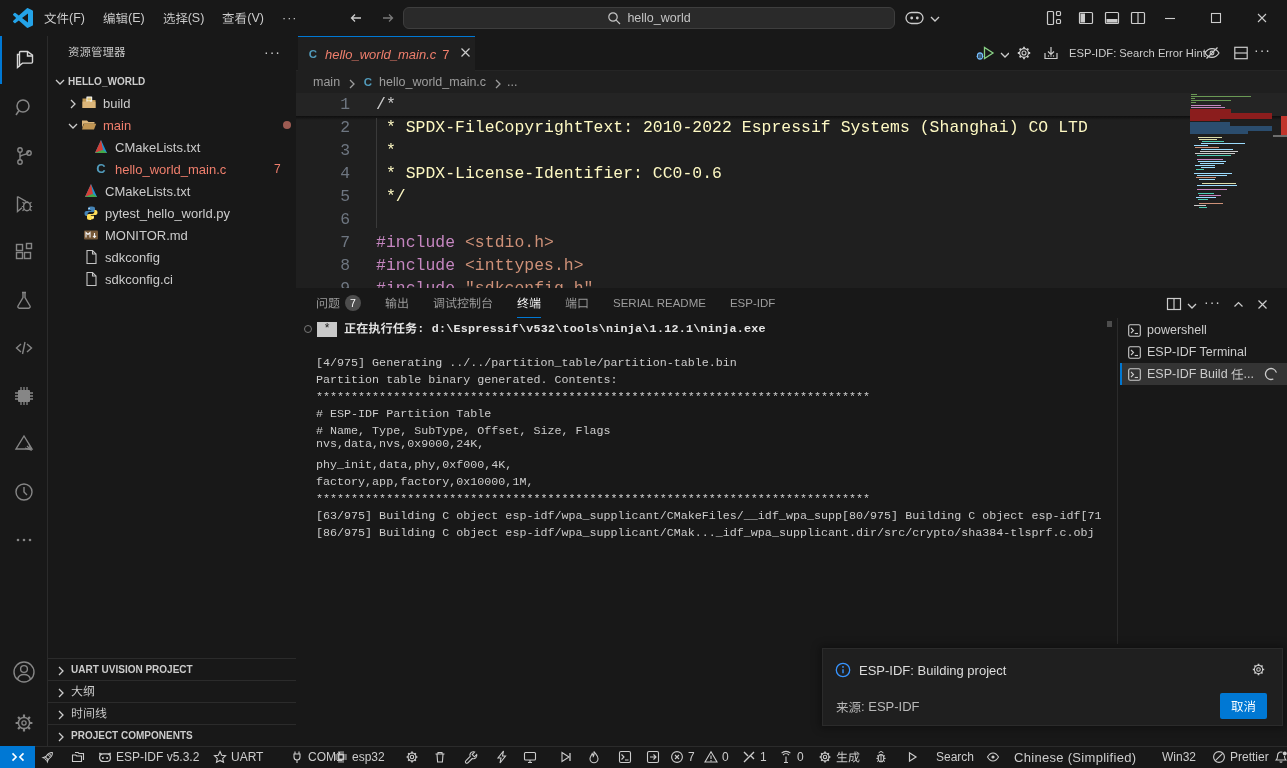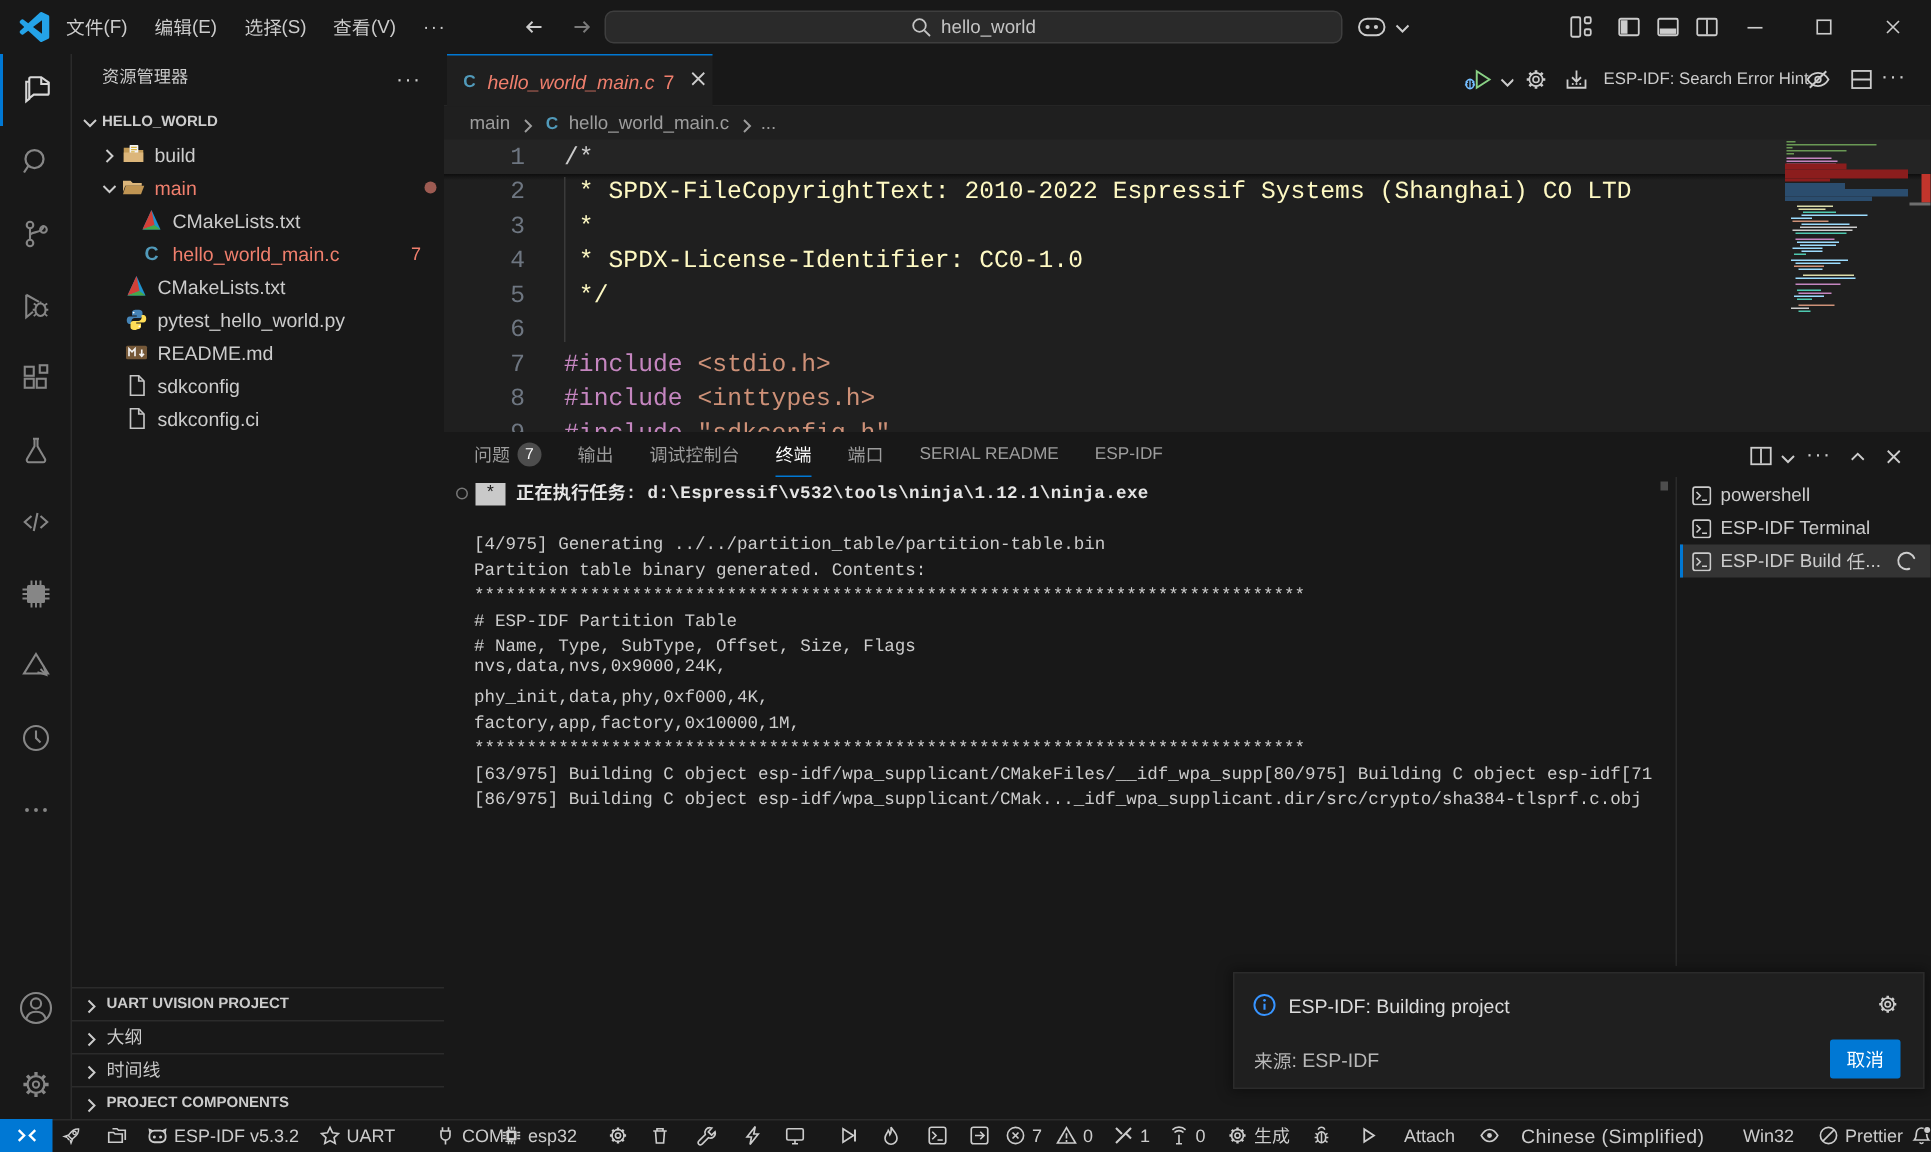--- a/index.html
+++ b/index.html
@@ -304,21 +304,21 @@
   </div>
 <div class="row" style="top:224px">
     <span style="margin-left:81px"></span>
     <span style="display:flex;margin-left:2px">
       <svg width="16" height="16" viewBox="0 0 16 16" fill="none">
         <rect x="1" y="3.5" width="14" height="9" rx="1" fill="#755838"></rect>
         <path d="M3 10.5v-5l2 2 2-2v5" stroke="#f3f3f3" stroke-width="1.1" fill="none"></path>
         <path d="M11.5 6v4M10 8.8l1.5 1.7L13 8.8" stroke="#f3f3f3" stroke-width="1.1" fill="none"></path>
       </svg>
     </span>
-    <span class="" style="margin-left:6px">README.md</span>
+    <span class="" style="margin-left:6px">MONITOR.md</span>
   </div>
 <div class="row" style="top:246px">
     <span style="margin-left:81px"></span>
     <span style="display:flex;margin-left:2px">
       <svg width="16" height="16" viewBox="0 0 16 16" fill="none">
         <path d="M4 1.5h5.5L13 5v9.5H4v-13Z" stroke="#c5c5c5" stroke-width="1.1"></path>
         <path d="M9.5 1.5V5H13" stroke="#c5c5c5" stroke-width="1.1"></path>
       </svg>
     </span>
     <span class="" style="margin-left:6px">sdkconfig</span>
@@ -440,21 +440,21 @@
 <div class="abs" style="left:296px;top:93px;width:991px;height:23px;background:#242424"></div>
 <div class="ln" style="left:296px;top:93px">1</div>
 <div class="cl" style="left:376px;top:93px"><span class="white">/*</span></div>
 <div class="abs" style="left:296px;top:116px;width:991px;height:4px;background:linear-gradient(#0e0e0e,rgba(14,14,14,0))"></div>
 <div class="abs" style="left:376px;top:118px;width:1px;height:110px;background:#3a3a3a"></div>
 <div class="ln" style="left:296px;top:116px">2</div>
 <div class="cl" style="left:376px;top:116px"><span class="cm"> * SPDX-FileCopyrightText: 2010-2022 Espressif Systems (Shanghai) CO LTD</span></div>
 <div class="ln" style="left:296px;top:139px">3</div>
 <div class="cl" style="left:376px;top:139px"><span class="cm"> *</span></div>
 <div class="ln" style="left:296px;top:162px">4</div>
-<div class="cl" style="left:376px;top:162px"><span class="cm"> * SPDX-License-Identifier: CC0-1.0</span></div>
+<div class="cl" style="left:376px;top:162px"><span class="cm"> * SPDX-License-Identifier: CC0-0.6</span></div>
 <div class="ln" style="left:296px;top:185px">5</div>
 <div class="cl" style="left:376px;top:185px"><span class="cm"> */</span></div>
 <div class="ln" style="left:296px;top:208px">6</div>
 <div class="ln" style="left:296px;top:231px">7</div>
 <div class="cl" style="left:376px;top:231px"><span class="kw">#include</span><span class="white"> </span><span class="str">&lt;stdio.h&gt;</span></div>
 <div class="ln" style="left:296px;top:254px">8</div>
 <div class="cl" style="left:376px;top:254px"><span class="kw">#include</span><span class="white"> </span><span class="str">&lt;inttypes.h&gt;</span></div>
 <div class="ln" style="left:296px;top:277px">9</div>
 <div class="cl" style="left:376px;top:277px"><span class="kw">#include</span><span class="white"> </span><span class="str">"sdkconfig.h"</span></div>
 <div class="abs" style="left:1190px;top:93px;width:83px;height:195px">
@@ -761,21 +761,21 @@
       <ellipse cx="7" cy="8.2" rx="2.8" ry="3.6" stroke="#ccc" stroke-width="1.1"></ellipse>
       <path d="M4.8 3.2a2.3 2.3 0 0 1 4.4 0M7 4.8v6.8M3 5.5l1.6 1.2M11 5.5 9.4 6.7M2.4 8.4h2M11.6 8.4h-2M3 11.6l1.7-1.3M11 11.6l-1.7-1.3" stroke="#ccc" stroke-width="1"></path>
     </svg>
   </div>
 <div class="si" style="left:905px">
     <svg width="14" height="14" viewBox="0 0 14 14" fill="none">
       <path d="M4.5 2.8v8.4L11 7 4.5 2.8Z" stroke="#ccc" stroke-width="1.2" fill="none"></path>
     </svg>
   </div>
 <div class="si" style="left:936px">
-    <span>Attach</span>
+    <span>Search</span>
   </div>
 <div class="si" style="left:986px">
     <svg width="14" height="14" viewBox="0 0 14 14" fill="none">
       <path d="M1.5 7C3 4.4 5 3 7 3s4 1.4 5.5 4C11 9.6 9 11 7 11S3 9.6 1.5 7Z" stroke="#ccc" stroke-width="1.1"></path>
       <circle cx="7" cy="7" r="1.6" fill="#ccc"></circle>
     </svg>
   </div>
 <div class="si" style="left:1014px">
     <span><span style="font-size:13px;letter-spacing:0.3px">Chinese (Simplified)</span></span>
   </div>

